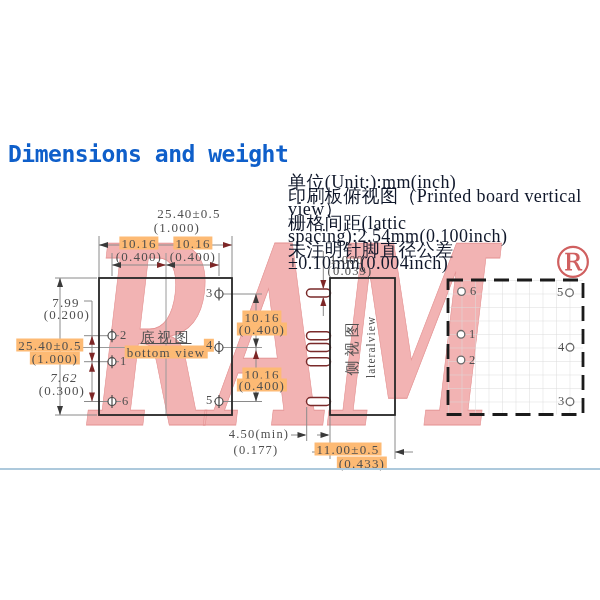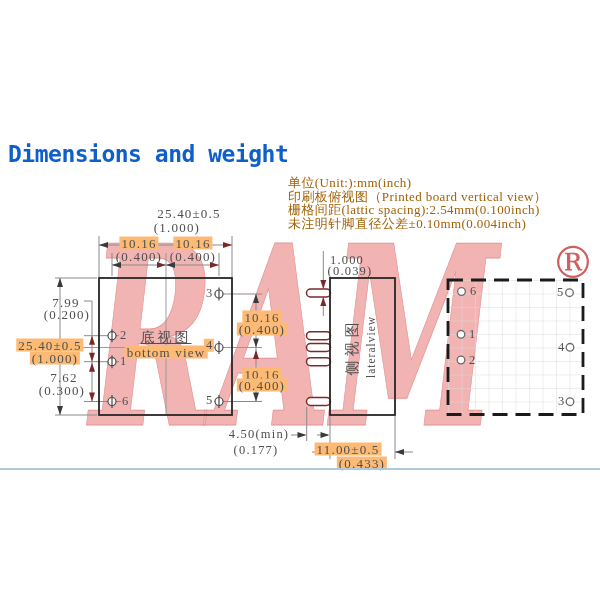--- a/index.html
+++ b/index.html
@@ -7,22 +7,22 @@
          font-family:"Liberation Serif", serif;}
   #drawing{position:absolute;left:0;top:0;}
   .lbl{position:absolute;transform:translate(-50%,-50%);white-space:nowrap;
        color:#4f4f4f;font-size:13px;letter-spacing:1.2px;line-height:1;}
   .sm{font-size:12.5px;}
   .wb{background:#fdba74;padding:0 2px;}
   .rot{transform:translate(-50%,-50%) rotate(-90deg);}
   #page-title{position:absolute;left:8px;top:141px;
       font-family:"DejaVu Sans Mono", monospace;font-weight:bold;font-size:23px;
       letter-spacing:-0.5px;color:#0f5fca;}
-  #notes{position:absolute;left:288px;top:176px;width:300px;color:#a16207;
-      font-size:13px;letter-spacing:0.4px;}
+  #notes{position:absolute;left:288px;top:176px;width:300px;color:#0f172a;
+      font-size:18px;letter-spacing:0.4px;}
   #notes p{margin:0;padding:0;line-height:13.5px;}
   .pinlbl{font-size:12.5px;letter-spacing:0;}
   #divider{position:absolute;left:0;top:468px;width:600px;height:2px;background:#adc9dc;}
 </style>
 </head>
 <body>
 
 <div id="stage">
 
   <svg id="drawing" width="600" height="600" viewBox="0 0 600 600">
@@ -168,21 +168,21 @@
   <div class="lbl" style="left:189px;top:213px;">25.40±0.5</div>
   <div class="lbl" style="left:177px;top:227px;">(1.000)</div>
   <div class="lbl wb" style="left:139px;top:243px;">10.16</div>
   <div class="lbl wb" style="left:193px;top:243px;">10.16</div>
   <div class="lbl" style="left:139px;top:256px;">(0.400)</div>
   <div class="lbl" style="left:193px;top:256px;">(0.400)</div>
   <div class="lbl" style="left:66px;top:302px;">7.99</div>
   <div class="lbl" style="left:67px;top:314px;">(0.200)</div>
   <div class="lbl wb" style="left:50px;top:345px;">25.40±0.5</div>
   <div class="lbl wb" style="left:55px;top:358px;">(1.000)</div>
-  <div class="lbl" style="left:64px;top:377px;">7.62</div>
+  <div class="lbl" style="left:64px;top:377px;font-style:italic;">7.62</div>
   <div class="lbl" style="left:62px;top:390px;">(0.300)</div>
   <div class="lbl wb" style="left:262px;top:317px;">10.16</div>
   <div class="lbl wb" style="left:262px;top:329px;">(0.400)</div>
   <div class="lbl wb" style="left:262px;top:374px;">10.16</div>
   <div class="lbl wb" style="left:262px;top:385px;">(0.400)</div>
   <div class="lbl" style="left:166px;top:338px;font-size:14px;letter-spacing:3px;text-decoration:underline;">底视图</div>
   <div class="lbl wb" style="left:166px;top:352px;text-align:center;">bottom view</div>
 
   <div class="lbl pinlbl" style="left:123px;top:335px;">2</div>
   <div class="lbl pinlbl" style="left:123px;top:361px;">1</div>

